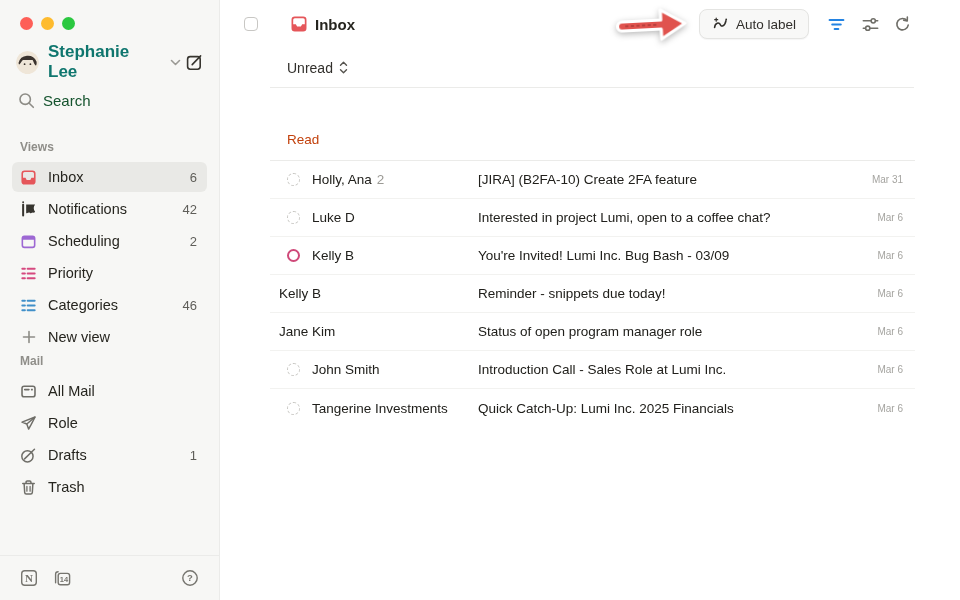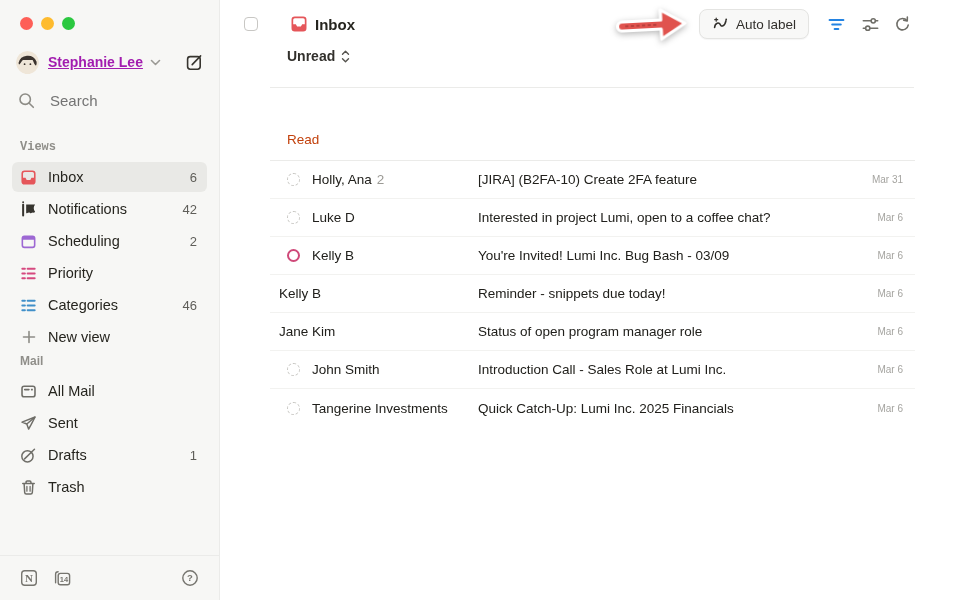--- a/index.html
+++ b/index.html
@@ -9,30 +9,30 @@
   
   .sidebar { width:220px; height:600px; background:#f7f7f5; border-right:1px solid #ebebe9; position:relative; padding:0 12px; flex-shrink:0; }
   .traffic { display:flex; gap:8px; padding-top:17px; padding-left:8px; }
   .traffic .dot { width:13px; height:13px; border-radius:50%; }
   .dot.red { background:#fe5f57; }
   .dot.yellow { background:#febb2e; }
   .dot.green { background:#2bc840; }
 
   .profile-row { display:flex; align-items:center; margin-top:18px; height:28px; padding-left:4px; }
   .avatar { width:23px; height:23px; border-radius:50%; overflow:hidden; flex-shrink:0; }
-  .profile-name { font-size:14px; font-weight:700; color:#a21caf; margin-left:9px;text-decoration:underline; }
+  .profile-name { font-size:17px; font-weight:700; color:#0f766e; margin-left:9px; }
   .profile-chevron { margin-left:7px; display:flex; align-items:center; }
   .profile-spacer { flex:1; }
   .compose-btn { display:flex; align-items:center; justify-content:center; width:26px; height:26px; border-radius:5px; cursor:pointer; }
 
   .search-row { display:flex; align-items:center; margin-top:10px; height:28px; padding-left:6px; cursor:pointer; }
-  .search-row .label { font-size:15px; color:#737373; margin-left:15px; }
+  .search-row .label { font-size:15px; color:#14532d; margin-left:8px; }
 
   .section-label { font-size:12px; font-weight:600; color:#8f8e89; padding-left:8px; height:14px; }
-  .section-label.views { margin-top:26px; margin-bottom:8px;font-family:Liberation Mono, monospace; }
+  .section-label.views { margin-top:26px; margin-bottom:8px; }
   .section-label.mail { margin-bottom:8px; }
 
   .nav-item { display:flex; align-items:center; height:30px; margin-bottom:2px; border-radius:6px; padding:0 10px 0 8px; cursor:pointer; }
   .nav-item.selected { background:#e9e9e6; }
   .nav-icon { width:17px; height:17px; display:flex; align-items:center; justify-content:center; flex-shrink:0; }
   .nav-label { font-size:14.5px; color:#26251f; font-weight:500; margin-left:11px; flex:1; white-space:nowrap; }
   .nav-count { font-size:13px; color:#5f5e59; font-weight:400; }
 
   .sidebar-footer { position:absolute; left:0; right:0; bottom:0; height:45px; border-top:1px solid #ebebe9; display:flex; align-items:center; padding:0 20px; }
   .footer-icon { display:flex; align-items:center; justify-content:center; margin-right:15px; cursor:pointer; }
@@ -46,21 +46,21 @@
   .hdr-title { font-size:15px; font-weight:700; color:#26251f; margin-left:7px; }
   .hdr-spacer { flex:1; }
   .arrow-annot { margin-right:9px; margin-top:2px; filter:drop-shadow(0 2px 3px rgba(0,0,0,0.28)); transform:rotate(-3deg); flex-shrink:0; }
   .auto-label-btn { display:flex; align-items:center; gap:7px; height:30px; padding:1px 12px; background:#f8f8f7; border:1px solid #e4e4e2; border-radius:8px; box-shadow:0 1px 1px rgba(0,0,0,0.04); cursor:pointer; }
   .auto-label-btn .label { font-size:13.5px; color:#32302c; font-weight:500; white-space:nowrap; }
   .hdr-icon-btn { display:flex; align-items:center; justify-content:center; width:26px; height:26px; border-radius:5px; cursor:pointer; }
   .hdr-icon-btn.filter { margin-left:14px; }
   .hdr-icon-btn.settings { margin-left:8px; }
   .hdr-icon-btn.refresh { margin-left:6px; }
 
-  .toolbar-row { height:40px; display:flex; align-items:flex-start; margin:0 46px 0 50px; border-bottom:1px solid #ebebe9; padding-left:17px;font-weight:bold; }
+  .toolbar-row { height:40px; display:flex; align-items:center; margin:0 46px 0 50px; border-bottom:1px solid #ebebe9; padding-left:17px; }
   .sort-control { display:flex; align-items:center; gap:5px; cursor:pointer; }
   .sort-control .label { font-size:14px; color:#32302c; }
 
   .mail-list { margin:0 45px 0 50px; }
   .list-section-label { margin-top:44px; height:18px; font-size:13.5px; color:#c2410c; padding-left:17px; }
   .list-divider { border-top:1px solid #ebebe9; margin-top:10px; }
 
   .mail-row { height:38px; display:flex; align-items:center; border-bottom:1px solid #f2f2f0; cursor:pointer; }
   .mail-row:last-child { border-bottom:none; }
   .row-left { width:208px; display:flex; align-items:center; flex-shrink:0; }
@@ -205,21 +205,21 @@
       <span class="nav-count"></span>
     </div>
 
     <div class="nav-item">
       <span class="nav-icon">
         <svg width="17" height="17" viewBox="0 0 16 16">
           <path d="M14.2 1.9 L1.9 6.7 L6.4 8.5 L8.1 13.2 L10.3 9.3 Z" fill="none" stroke="#6f6e68" stroke-width="1.4" stroke-linejoin="round"></path>
           <path d="M6.4 8.5 L14.2 1.9" fill="none" stroke="#6f6e68" stroke-width="1.4" stroke-linejoin="round"></path>
         </svg>
       </span>
-      <span class="nav-label">Sent</span>
+      <span class="nav-label">Role</span>
       <span class="nav-count"></span>
     </div>
 
     <div class="nav-item">
       <span class="nav-icon">
         <svg width="17" height="17" viewBox="0 0 16 16">
           <circle cx="7" cy="8.8" r="5.3" fill="none" stroke="#6f6e68" stroke-width="1.4"></circle>
           <path d="M4.3 11.2 L13.6 2.2" stroke="#6f6e68" stroke-width="1.4" stroke-linecap="round"></path>
         </svg>
       </span>

